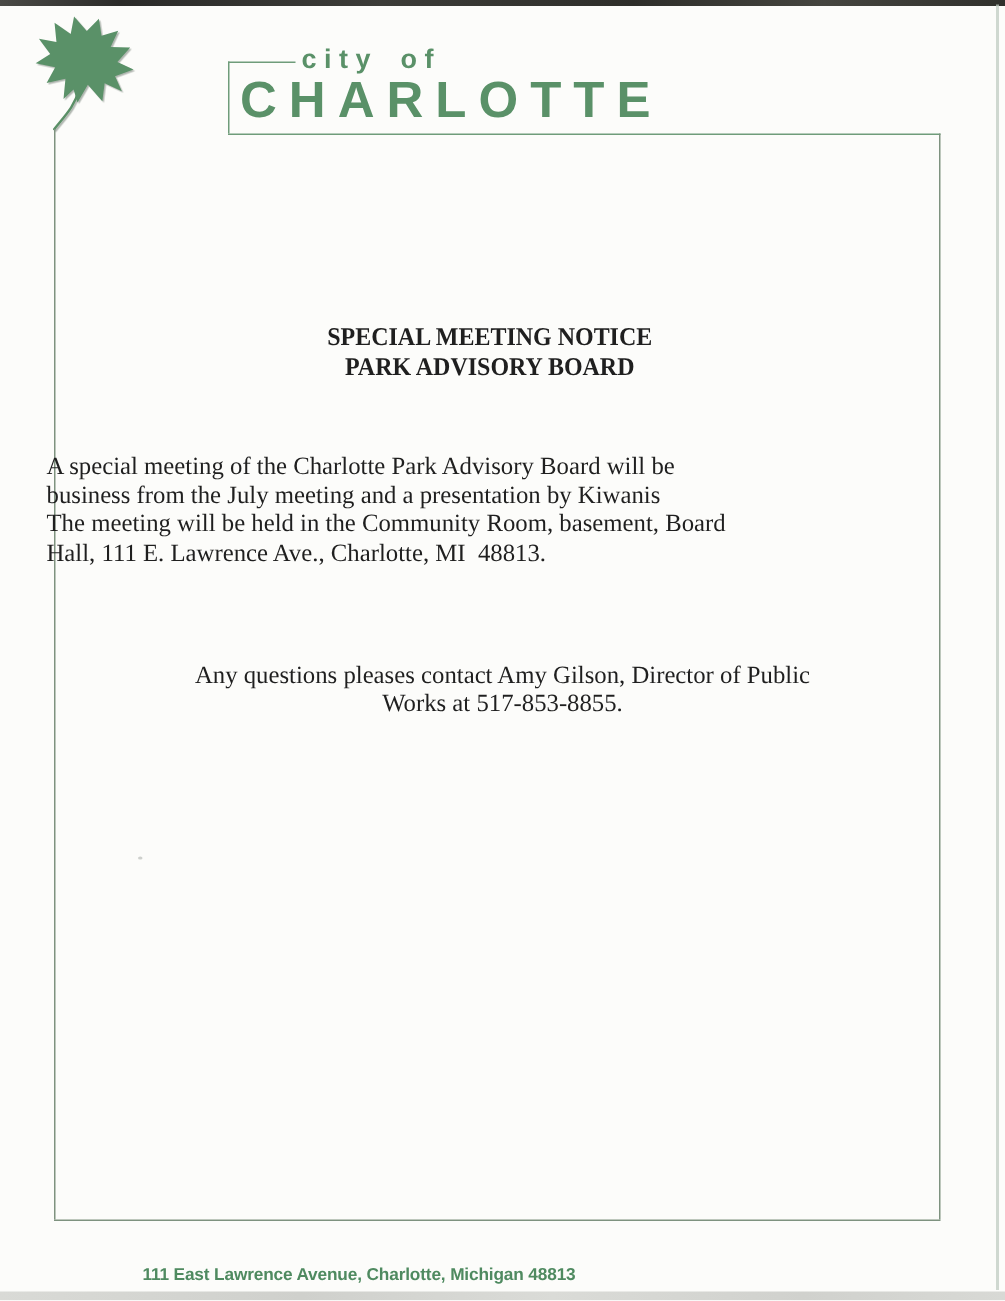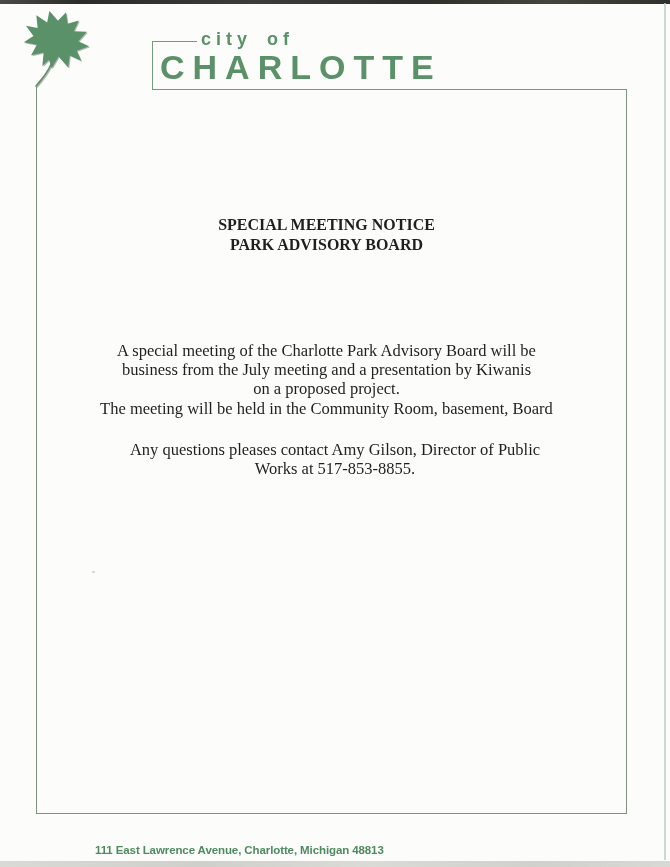--- a/index.html
+++ b/index.html
@@ -65,22 +65,22 @@
   
   .docline{white-space:pre;}
   .notice-title{
     position:absolute;left:31px;top:215px;width:591px;
     text-align:center;color:var(--ink);
     font-weight:bold;font-size:17px;line-height:20px;
     transform:scaleX(.94);transform-origin:center;
   }
   .notice-para1{
     position:absolute;left:31px;top:301px;width:591px;
-    text-align:center;color:var(--ink);
-    font-size:16.5px;line-height:19.2px;margin-top:40px;
+    text-align:left;color:var(--ink);
+    font-size:16.5px;line-height:19.2px;
   }
   .notice-para2{
     position:absolute;left:95px;top:440px;width:480px;
     text-align:center;color:var(--ink);
     font-size:16.5px;line-height:19px;
   }
   
   .footer-block{
     position:absolute;left:95px;top:817px;
     font-family:"Liberation Sans", sans-serif;font-weight:bold;
@@ -120,22 +120,22 @@
 
   <div>
     <div class="notice-title">
       <div class="docline">SPECIAL MEETING NOTICE</div>
       <div class="docline">PARK ADVISORY BOARD</div>
     </div>
 
     <div class="notice-para1">
       <div class="docline">A special meeting of the Charlotte Park Advisory Board will be</div>
       <div class="docline">business from the July meeting and a presentation by Kiwanis</div>
-      <div class="docline">on a proposed project.</div>
       <div class="docline">The meeting will be held in the Community Room, basement, Board</div>
+      <div class="docline">Hall, 111 E. Lawrence Ave., Charlotte, MI  48813.</div>
     </div>
 
     <div class="notice-para2">
       <div class="docline">Any questions pleases contact Amy Gilson, Director of Public</div>
       <div class="docline">Works at 517-853-8855.</div>
     </div>
   </div>
 
   <div class="footer-block">
     <div class="docline">111 East Lawrence Avenue, Charlotte, Michigan 48813</div>

